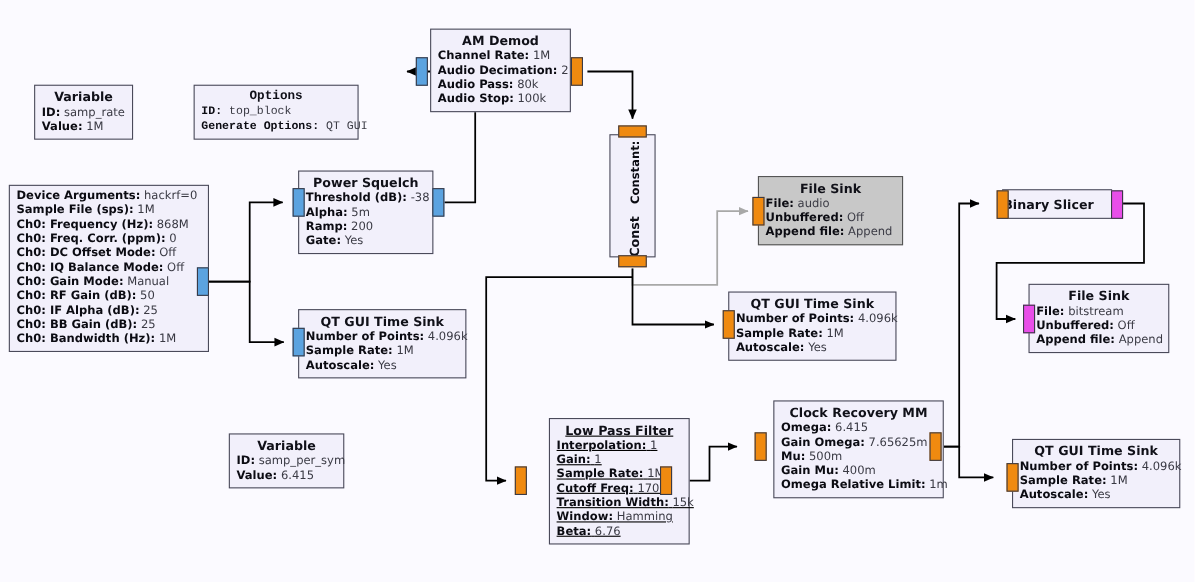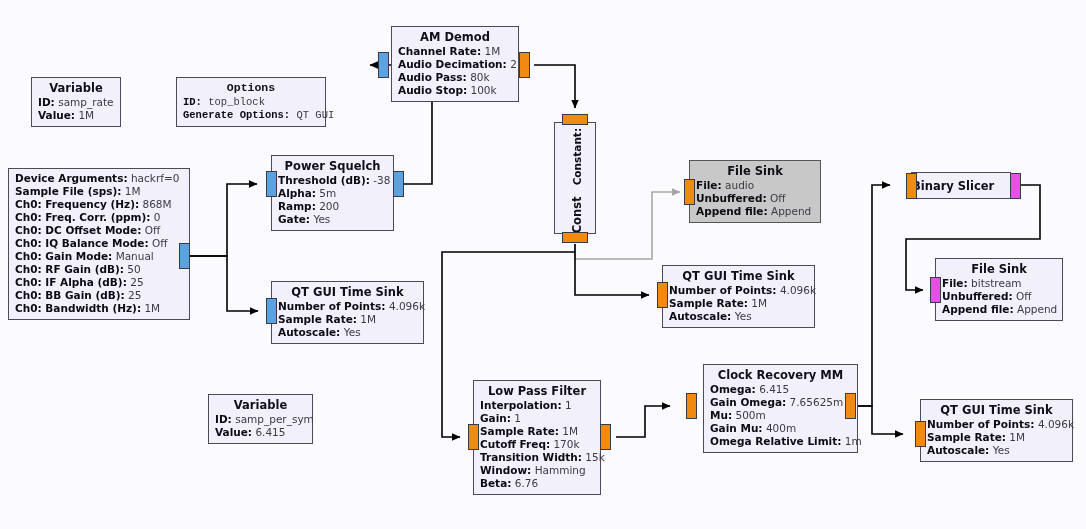--- a/index.html
+++ b/index.html
@@ -236,21 +236,21 @@
     <div class="blk-row"><b>Autoscale:</b> <span class="val">Yes</span></div>
   </div>
   <div class="port orange vert" style="left:657px; top:282px;"></div>
 
   <div class="blk" style="left:208px; top:394px; width:105px;">
     <div class="blk-title">Variable</div>
     <div class="blk-row"><b>ID:</b> <span class="val">samp_per_sym</span></div>
     <div class="blk-row"><b>Value:</b> <span class="val">6.415</span></div>
   </div>
 
-  <div class="blk" style="left:473px; top:380px; width:128px;">
+  <div class="blk" style="left:499px; top:380px; width:128px;text-decoration:underline;">
     <div class="blk-title">Low Pass Filter</div>
     <div class="blk-row"><b>Interpolation:</b> <span class="val">1</span></div>
     <div class="blk-row"><b>Gain:</b> <span class="val">1</span></div>
     <div class="blk-row"><b>Sample Rate:</b> <span class="val">1M</span></div>
     <div class="blk-row"><b>Cutoff Freq:</b> <span class="val">170k</span></div>
     <div class="blk-row"><b>Transition Width:</b> <span class="val">15k</span></div>
     <div class="blk-row"><b>Window:</b> <span class="val">Hamming</span></div>
     <div class="blk-row"><b>Beta:</b> <span class="val">6.76</span></div>
   </div>
   <div class="port orange vert" style="left:468px; top:424px;"></div>

